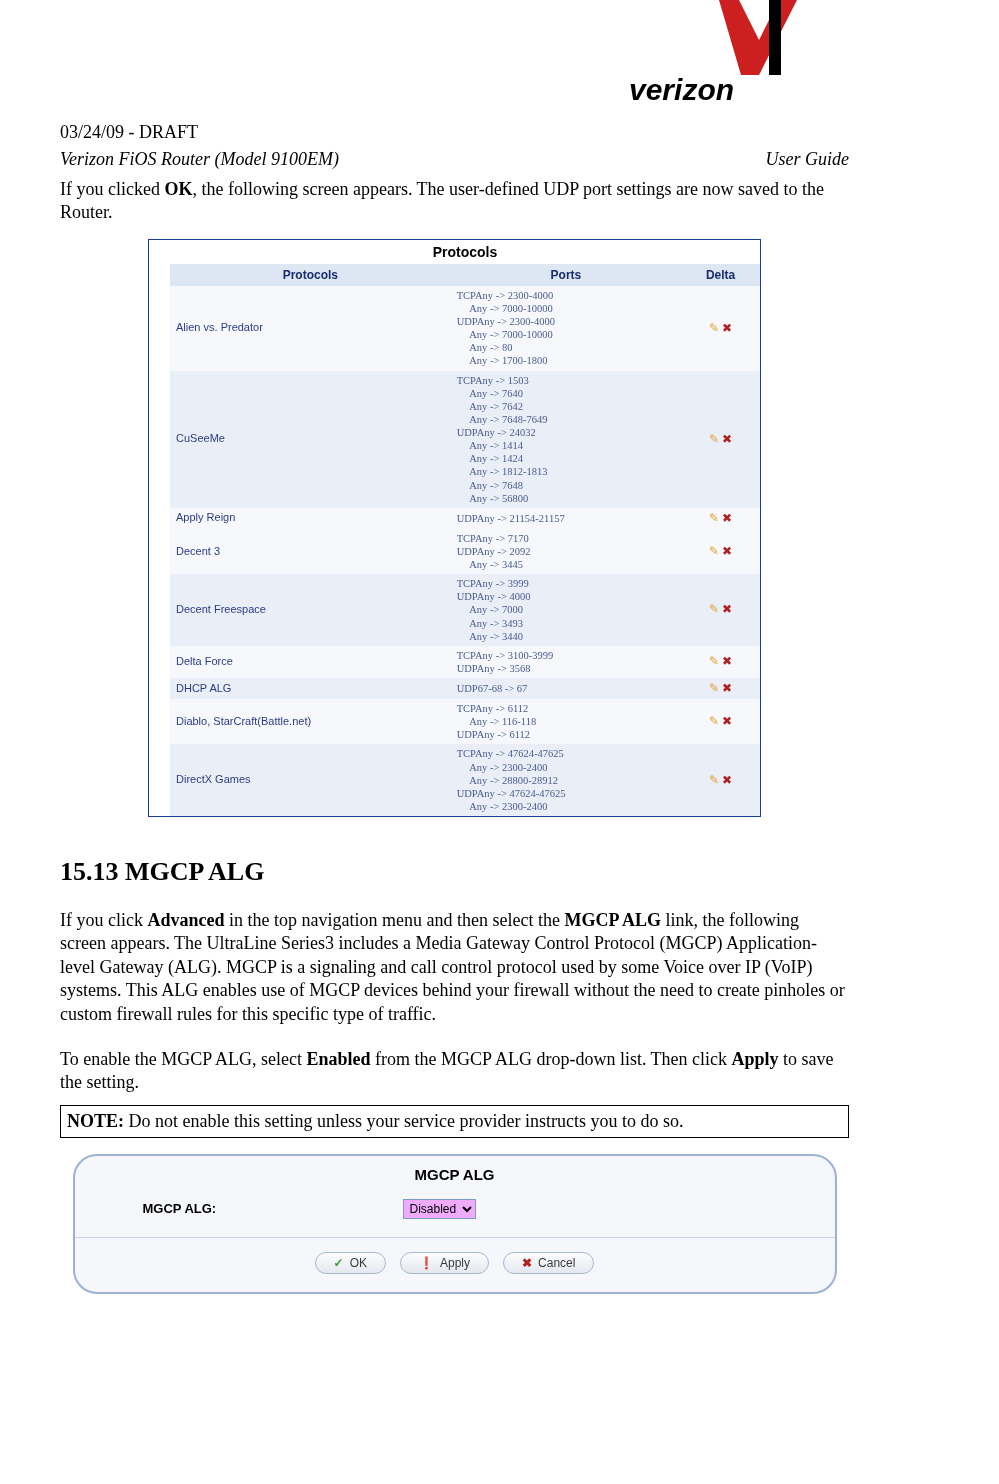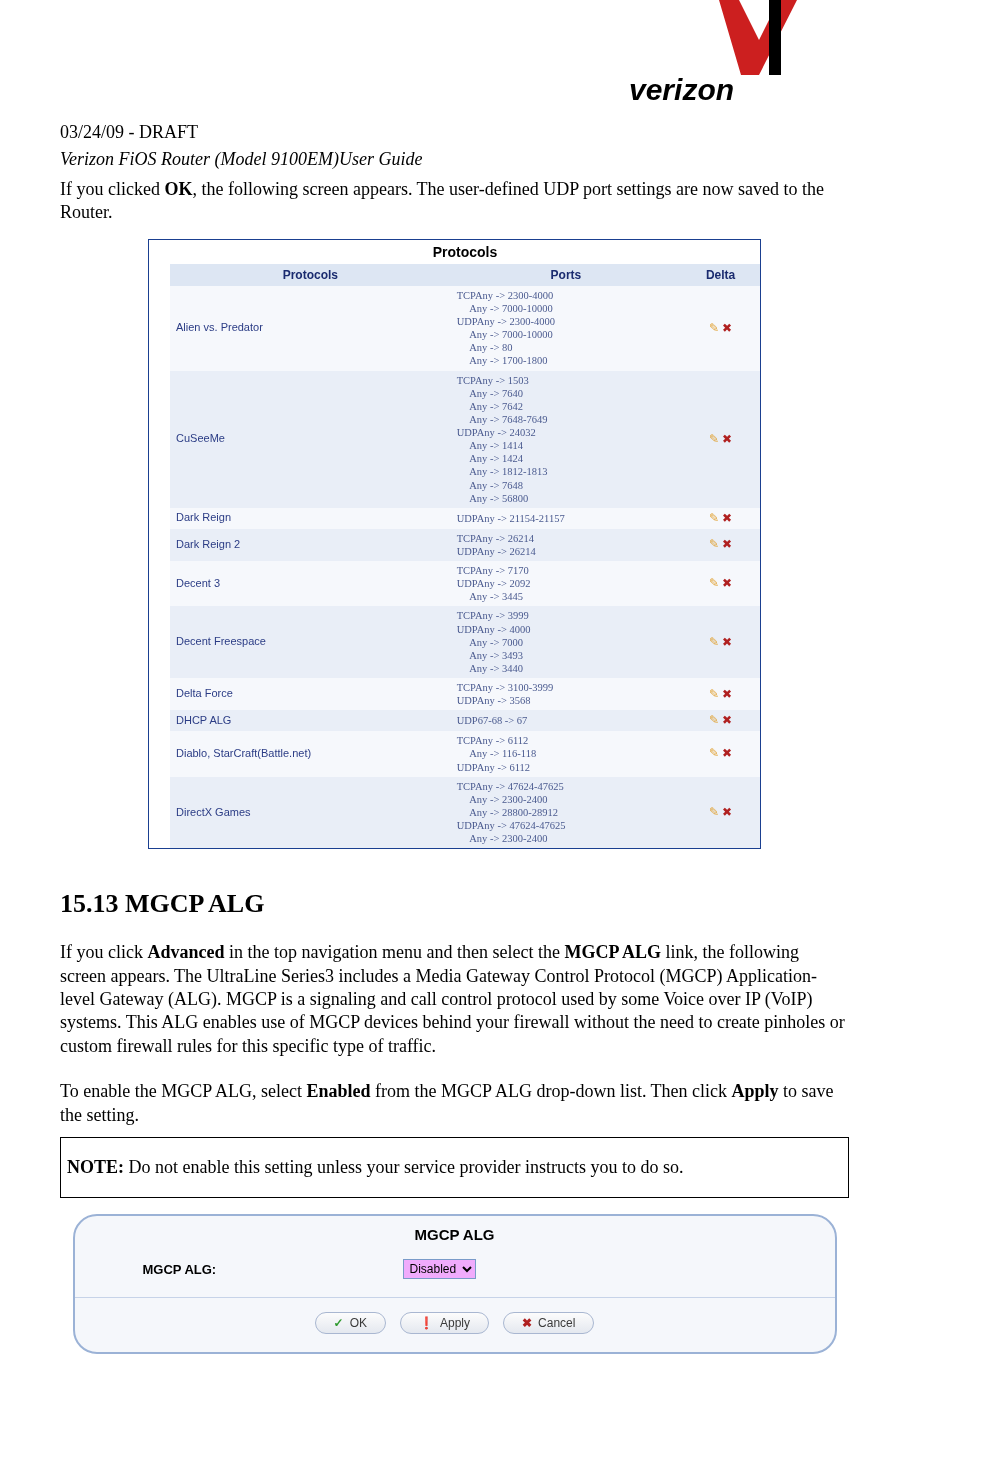--- a/index.html
+++ b/index.html
@@ -20,41 +20,41 @@
   }
   .logo svg {
     display: inline-block;
   }
   .header-line1 {
     font-size: 18px;
     margin-top: 8px;
   }
   .header-row {
     display: flex;
-    justify-content: flex-start;
+    justify-content: space-between;
     font-style: italic;
     font-size: 18px;
     margin-top: 6px;
   }
   .body-text {
     font-size: 18px;
     margin-top: 8px;
     line-height: 1.3;
   }
   .body-text .bold { font-weight: bold; }
   .section-heading {
     font-weight: bold;
     font-size: 26px;
     margin-top: 40px;
     margin-bottom: 22px;
   }
   .note-box {
     border: 1px solid #000;
     font-size: 18px;
-    padding: 19px 6px;
+    padding: 5px 6px;
     margin-top: 10px;
   }
   .note-box .bold { font-weight: bold; }
   
   .protocols-wrap {
     width: 590px;
     margin: 14px auto 0 auto;
     border: 1px solid #1a3f90;
     background: #fff;
     font-family: Arial, sans-serif;
@@ -207,28 +207,22 @@
      Any -&gt; 7648-7649
 UDPAny -&gt; 24032
      Any -&gt; 1414
      Any -&gt; 1424
      Any -&gt; 1812-1813
      Any -&gt; 7648
      Any -&gt; 56800</td>
             <td class="action"><span class="pencil-icon">✎</span><span class="x-icon">✖</span></td>
           </tr>
         <tr class="odd">
-            <td class="name">Dark Reign</td>
+            <td class="name">Apply Reign</td>
             <td class="ports">UDPAny -&gt; 21154-21157</td>
-            <td class="action"><span class="pencil-icon">✎</span><span class="x-icon">✖</span></td>
-          </tr>
-        <tr class="even">
-            <td class="name">Dark Reign 2</td>
-            <td class="ports">TCPAny -&gt; 26214
-UDPAny -&gt; 26214</td>
             <td class="action"><span class="pencil-icon">✎</span><span class="x-icon">✖</span></td>
           </tr>
         <tr class="odd">
             <td class="name">Decent 3</td>
             <td class="ports">TCPAny -&gt; 7170
 UDPAny -&gt; 2092
      Any -&gt; 3445</td>
             <td class="action"><span class="pencil-icon">✎</span><span class="x-icon">✖</span></td>
           </tr>
         <tr class="even">

